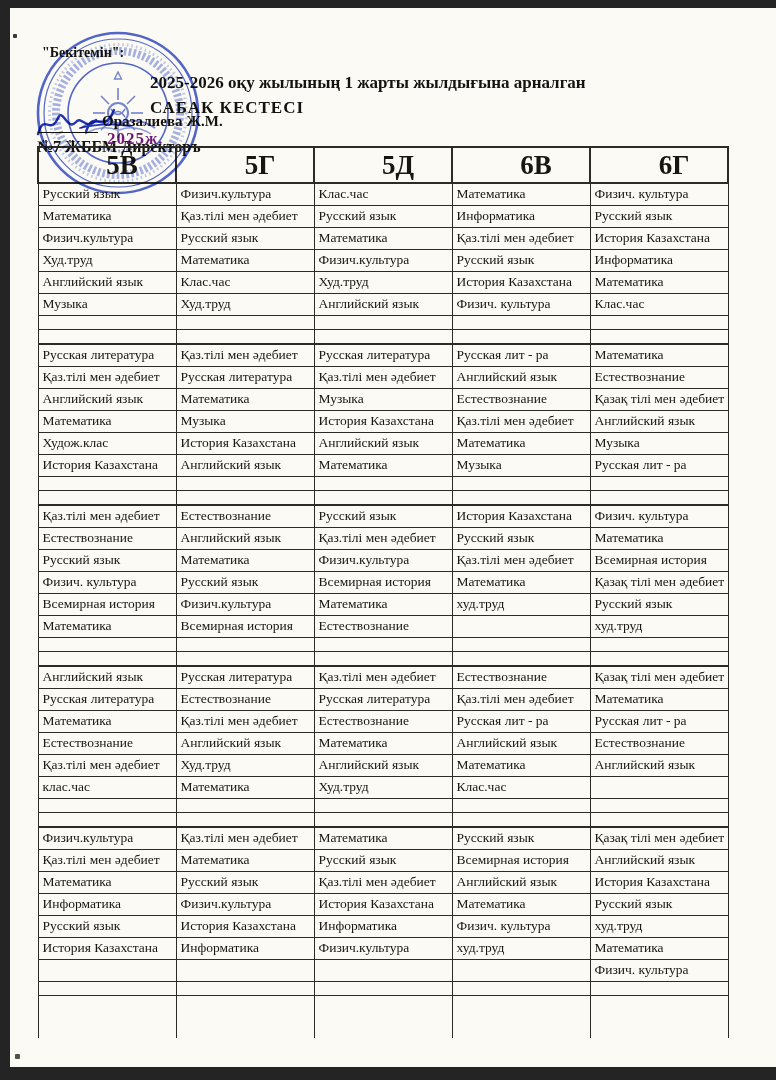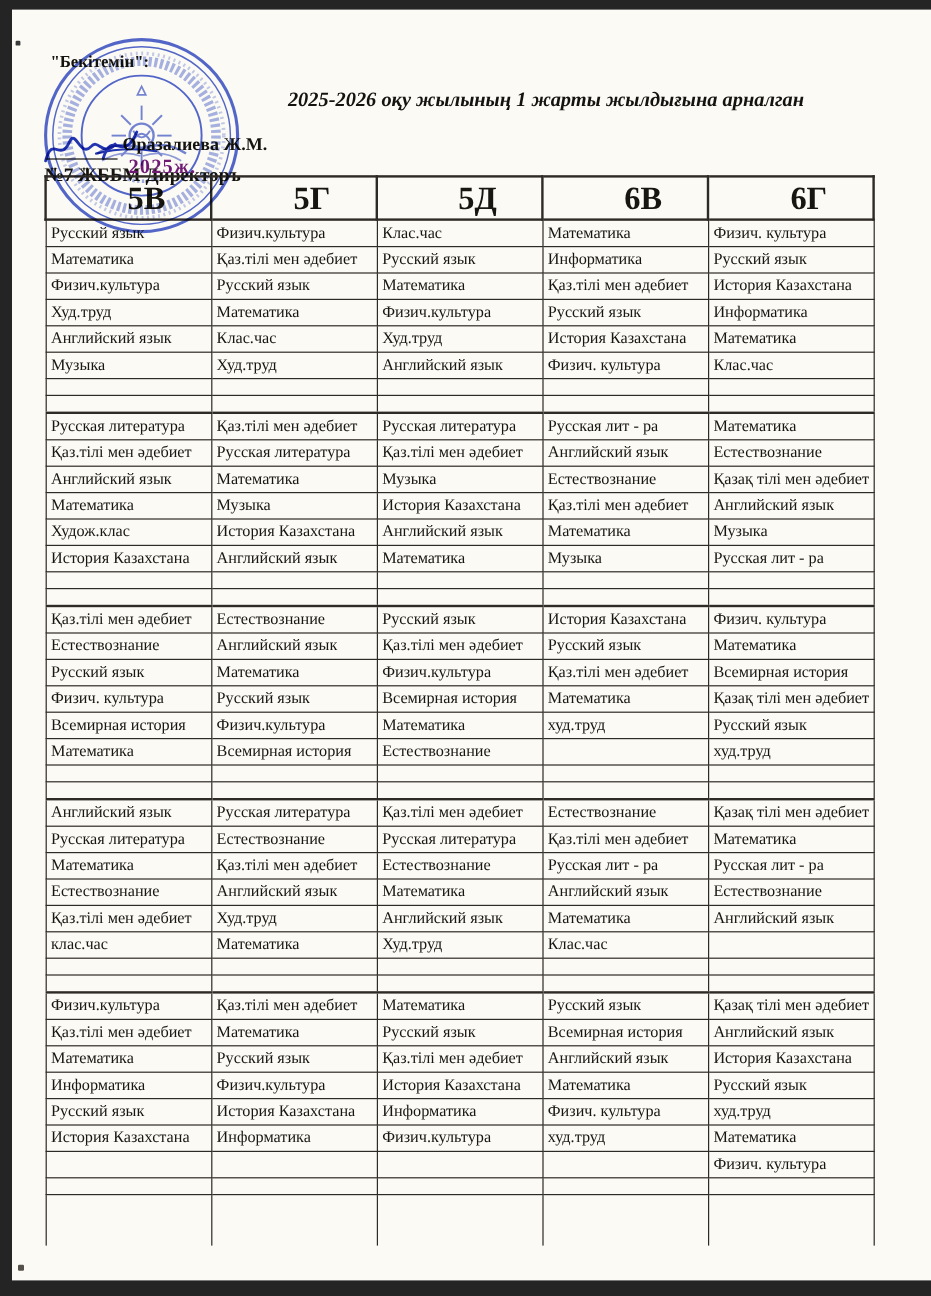--- a/index.html
+++ b/index.html
@@ -36,21 +36,21 @@
     position:absolute; left:31px; top:128px;
     font-size:13px; font-weight:bold; color:#14130f; white-space:pre;
   }
   .year-label {
     position:absolute; left:97px; top:121px;
     font-size:17px; font-weight:bold; color:#701a75; letter-spacing:1px;
   }
   
   .doc-title {
     position:absolute; left:140px; top:63px; width:520px;
-    text-align:right; color:#14130f;font-style:italic;
+    text-align:left; color:#14130f;
   }
   .doc-title .t1 { font-size:17px; font-weight:bold; line-height:24px; }
   .doc-title .t2 { font-size:17px; font-weight:bold; line-height:26px; letter-spacing:1px; }
   
   .stamp {
     position:absolute; left:23px; top:20px;
     width:170px; height:170px;
     opacity:0.82; mix-blend-mode:multiply;
     pointer-events:none;
   }
@@ -104,20 +104,21 @@
 
   <div class="approve-label">"Бекітемін":</div>
   <div class="director-line">№7 ЖББМ Директоръ</div>
   <div class="signer-name">Оразалиева Ж.М.</div>
   <div class="sig-underline"></div>
   <div class="date-quotes">"      "</div>
   <div class="year-label">2025ж.</div>
 
   <div class="doc-title">
     <div class="t1">2025-2026  оқу жылының 1 жарты жылдығына арналган</div>
+    <div class="t2">САБАК КЕСТЕСІ</div>
   </div>
 
   <table class="schedule">
     <thead>
       <tr>
         <th>5В</th>
         <th>5Г</th>
         <th>5Д</th>
         <th>6В</th>
         <th>6Г</th>

